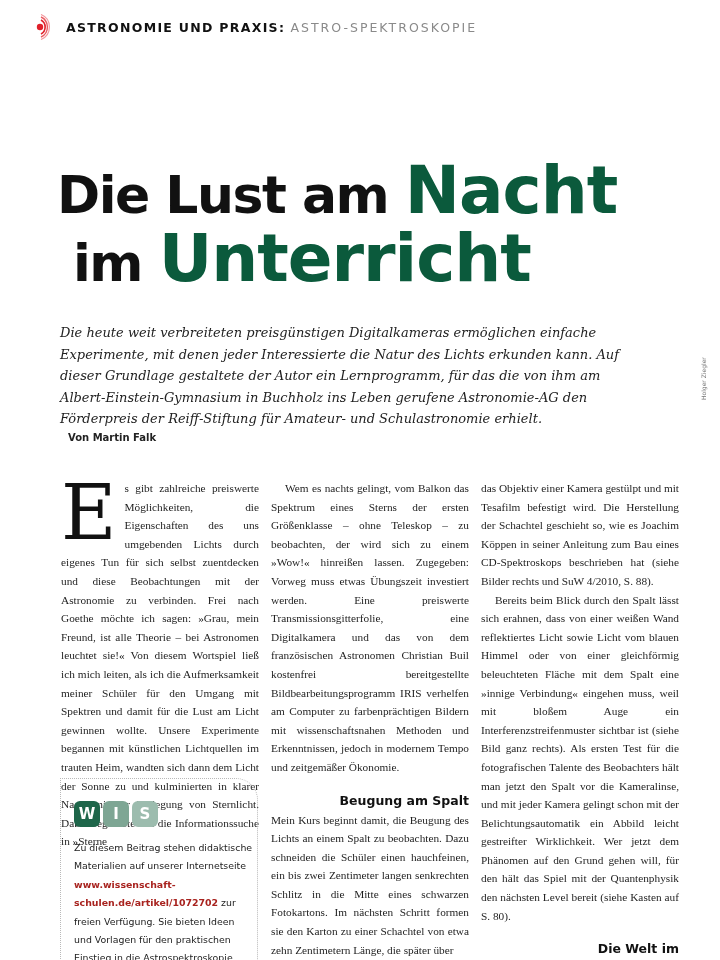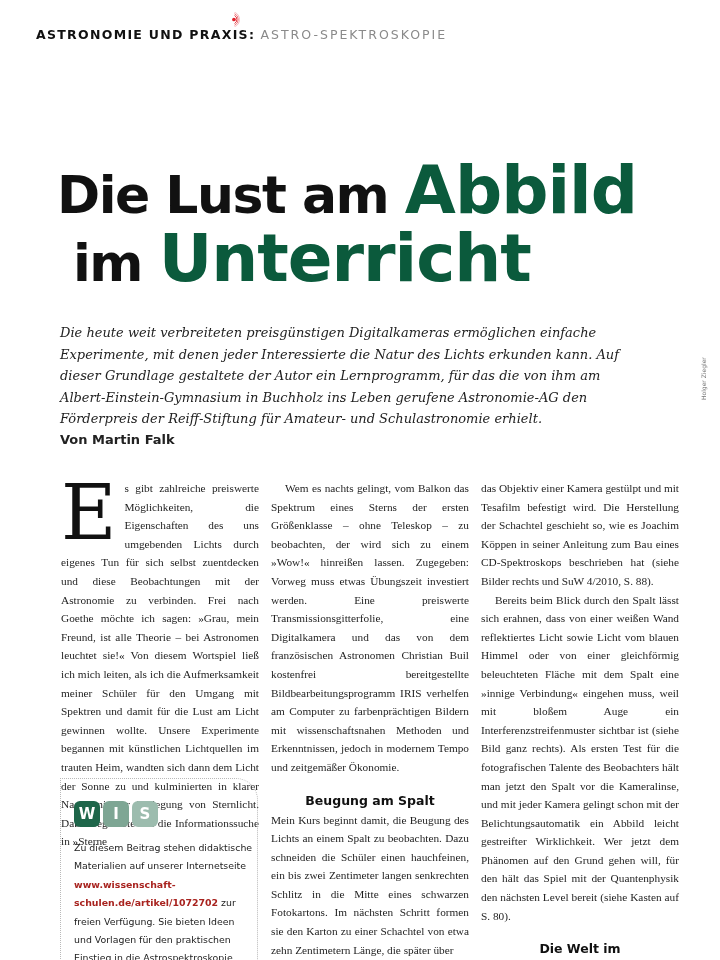--- a/index.html
+++ b/index.html
@@ -1,37 +1,37 @@
 <!DOCTYPE html>
 <html><head>
 <meta charset="utf-8">
 <style>
   html, body { margin: 0; padding: 0; background: #ffffff; }
   body { width: 720px; height: 960px; position: relative; overflow: hidden; font-family: "DejaVu Sans", sans-serif; color: #1a1a1a; }
-  .header { position: absolute; left: 36px; top: 12px; height: 30px; display: flex; align-items: center; flex-direction: column; }
+  .header { position: absolute; left: 36px; top: 12px; height: 30px; display: flex; align-items: center; }
   .logo { width: 22px; height: 26px; margin-right: 8px; }
   .kicker { font-family: "DejaVu Sans", sans-serif; font-size: 12.5px; letter-spacing: 1.3px; white-space: nowrap; }
   .kicker .bold { font-weight: bold; color: #111; }
   .kicker .light { color: #8a8a8a; letter-spacing: 2px; }
   .title { position: absolute; left: 57px; top: 140px; font-family: "DejaVu Sans", sans-serif; font-weight: bold; line-height: 1; }
   .title .line1 { position: absolute; left: 0; top: 18px; white-space: nowrap; font-size: 52px; letter-spacing: -1.5px; }
   .title .line2 { position: absolute; left: 16px; top: 86px; white-space: nowrap; font-size: 52px; letter-spacing: -1.5px; }
   .title .black { color: #111; margin-top: 20px; }
   .title .green { color: #0b5a3c; font-size: 66px; letter-spacing: -1px; }
   .lead { position: absolute; left: 60px; top: 322px; width: 560px; font-family: "DejaVu Serif", serif; font-style: italic; font-size: 13px; line-height: 21.5px; color: #222; }
-  .author { position: absolute; left: 60px; top: 432px; font-family: "DejaVu Sans", sans-serif; font-weight: bold; font-size: 13px; color: #222; }
+  .author { position: absolute; left: 68px; top: 432px; font-family: "DejaVu Sans", sans-serif; font-weight: bold; font-size: 10px; color: #222; }
   .credit { position: absolute; left: 700px; top: 400px; width: 50px; transform: rotate(-90deg); transform-origin: 0 0; font-size: 6px; color: #777; white-space: nowrap; }
   .col { position: absolute; top: 479px; width: 198px; font-family: "Liberation Serif", serif; font-size: 11.3px; line-height: 18.6px; color: #1e1e1e; text-align: justify; hyphens: manual; }
   .col p { margin: 0; }
   .col p.indent { text-indent: 14px; }
   .col1 { left: 61px; }
   .col2 { left: 271px; }
   .col3 { left: 481px; }
   .dropcap { float: left; font-family: "DejaVu Serif", serif; font-size: 76px; line-height: 62px; height: 62px; margin: 3px 8px 0 0; color: #111; }
-  .subhead { font-family: "DejaVu Sans", sans-serif; font-weight: bold; font-size: 12.5px; line-height: 20px; margin: 14px 0 0 0; color: #111; text-align: center; }
+  .subhead { font-family: "DejaVu Sans", sans-serif; font-weight: bold; font-size: 12.5px; line-height: 20px; margin: 14px 0 0 0; color: #111; text-align: right; }
   .wisbox { position: absolute; left: 60px; top: 778px; width: 196px; height: 182px; border-top: 1.5px dotted #b9b9b9; border-left: 1.5px dotted #b9b9b9; border-right: 1.5px dotted #b9b9b9; border-top-right-radius: 22px; }
   .wislogo { position: absolute; left: 13px; top: 22px; display: flex; align-items: center; }
   .wis-tile { width: 26px; height: 26px; border-radius: 6px; display: flex; align-items: center; justify-content: center; color: #fff; font-family: "DejaVu Sans", sans-serif; font-weight: bold; font-size: 15px; margin-right: 3px; }
   .wis-w { background: #1e664a; }
   .wis-i { background: #7ea694; }
   .wis-s { background: #9cbcae; }
   .wis-text { margin-left: 5px; font-family: "DejaVu Sans", sans-serif; font-size: 12.5px; line-height: 13px; color: #1a1a1a; }
   .wis-body { position: absolute; left: 13px; top: 60px; width: 180px; font-family: "DejaVu Sans", sans-serif; font-size: 9.4px; line-height: 18.4px; color: #222; }
   .wis-body .link { color: #a8231f; font-weight: bold; }
 </style>
@@ -45,21 +45,21 @@
     <path d="M5 3 A11 11 0 0 1 5 23" stroke="#ea5a60" stroke-width="1.4" fill="none"></path>
     <path d="M5 0.5 A13.5 13.5 0 0 1 5 25.5" stroke="#f29aa0" stroke-width="1.2" fill="none"></path>
   </svg>
   <div class="kicker">
     <span class="bold">ASTRONOMIE UND PRAXIS:</span>
     <span class="light">ASTRO-SPEKTROSKOPIE</span>
   </div>
 </div>
 
 <h1 class="title" style="margin:0;">
-  <span class="line1"><span class="black">Die Lust am </span><span class="green">Abbild</span></span>
+  <span class="line1"><span class="black">Die Lust am </span><span class="green">Nacht</span></span>
   <span class="line2"><span class="black">im </span><span class="green">Unterricht</span></span>
 </h1>
 
 <p class="lead" style="margin:0;">Die heute weit verbreiteten preisgünstigen Digitalkameras ermöglichen einfache Experimente, mit denen jeder Interessierte die Natur des Lichts erkunden kann. Auf dieser Grundlage gestaltete der Autor ein Lernprogramm, für das die von ihm am Albert-Einstein-Gymnasium in Buchholz ins Leben gerufene Astronomie-AG den Förderpreis der Reiff-Stiftung für Amateur- und Schulastronomie erhielt.</p>
 <div class="author">Von Martin Falk</div>
 <div class="credit">Holger Ziegler</div>
 
 <div class="col col1">
   <p><span class="dropcap">E</span><span>s gibt zahlreiche preiswerte Möglichkeiten, die Eigenschaften des uns umgebenden Lichts durch eigenes Tun für sich selbst zuentdecken und diese Beobachtungen mit der Astronomie zu verbinden. Frei nach Goethe möchte ich sagen: »Grau, mein Freund, ist alle Theorie – bei Astronomen leuchtet sie!« Von diesem Wortspiel ließ ich mich leiten, als ich die Aufmerksamkeit meiner Schüler für den Umgang mit Spektren und damit für die Lust am Licht gewinnen wollte. Unsere Experimente begannen mit künstlichen Lichtquellen im trauten Heim, wandten sich dann dem Licht der Sonne zu und kulminierten in klarer Nacht mit der Zerlegung von Sternlicht. Dabei begleitete uns die Informationssuche in »Sterne</span></p>
 </div>

